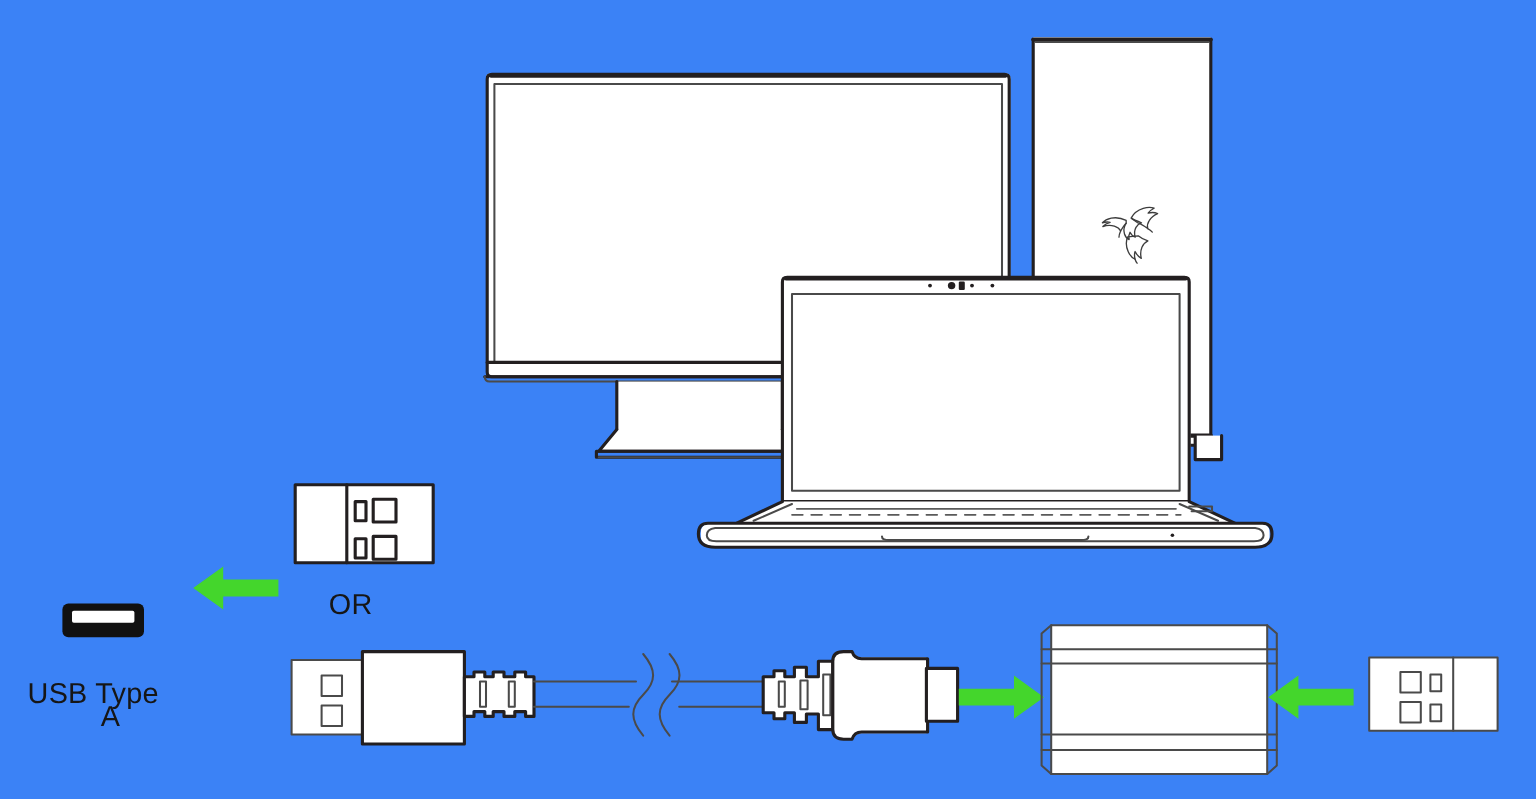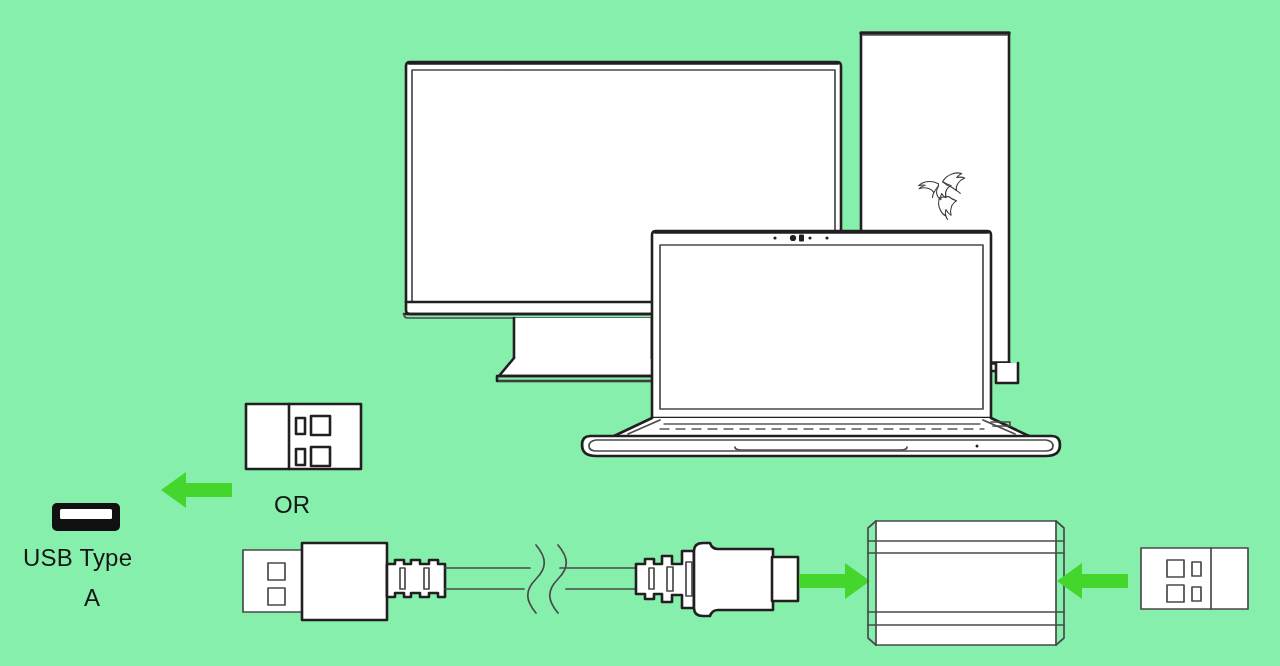--- a/index.html
+++ b/index.html
@@ -9,21 +9,21 @@
     background: #ffffff;
   }
   body {
     font-family: "Liberation Sans", sans-serif;
     color: #1a1a1a;
   }
   #stage {
     position: relative;
     width: 1280px;
     height: 666px;
-    background: #86efac;
+    background: #3b82f6;
     overflow: hidden;
   }
   #stage > svg {
     position: absolute;
     left: 0;
     top: 0;
   }
   .lbl {
     position: absolute;
     font-family: "Liberation Sans", sans-serif;
@@ -32,21 +32,21 @@
     white-space: nowrap;
     letter-spacing: 0.2px;
   }
   .lbl-or {
     left: 274px;
     top: 491px;
     font-size: 24px;
   }
   .lbl-usb1 {
     left: 23px;
-    top: 544px;
+    top: 565px;
     font-size: 24px;
   }
   .lbl-usb2 {
     left: 84px;
     top: 584px;
     font-size: 24px;
   }
 </style>
 </head>
 <body>

